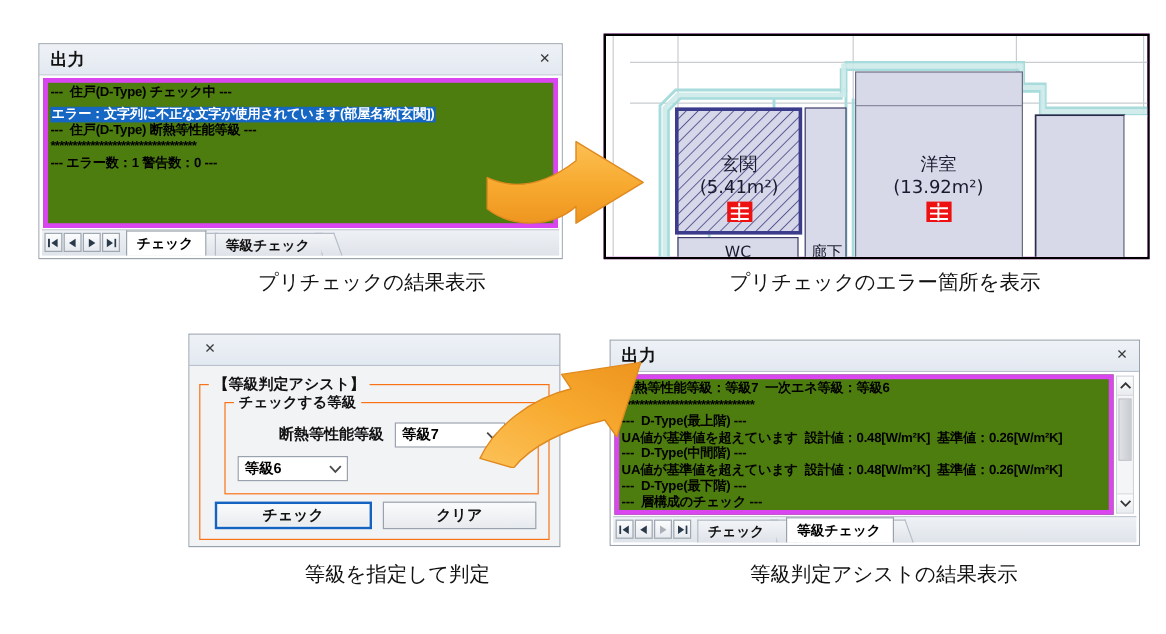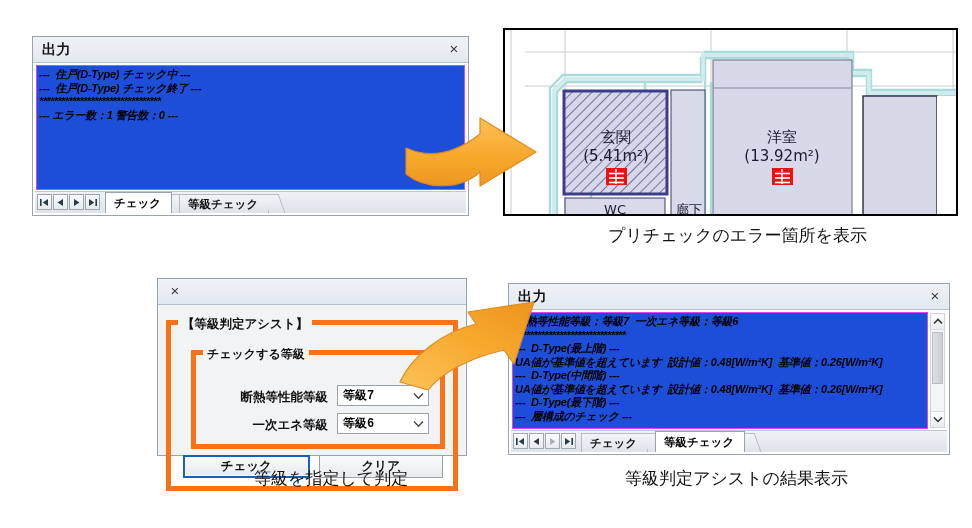--- a/index.html
+++ b/index.html
@@ -40,26 +40,25 @@
   .win-body{
     position:absolute;left:0;right:0;top:26px;bottom:0;
     background:#fff;
     box-sizing:border-box;
     padding:3px 0 0 0;
   }
 
   
   .out-list{
     position:absolute;left:3px;right:3px;top:2px;bottom:25px;
-    background:#1d4ed8;
-    border:1px solid #d946ef;
+    background:#4d7c0f;
+    border:4px solid #d946ef;
     box-sizing:border-box;
     overflow:hidden;
     padding:2px 0 0 2px;
-    font-style:italic;
   }
   .out-line{
     font-family:"Liberation Sans","DejaVu Sans",sans-serif;
     font-size:11px;
     line-height:13.5px;
     color:#000;
     white-space:pre;
     font-weight:bold;
     letter-spacing:-0.2px;
   }
@@ -160,38 +159,37 @@
 
   
   .dlg-body{
     position:absolute;left:0;right:0;top:26px;bottom:0;
     background:#f2f3f5;
     box-sizing:border-box;
     padding:7px 8px 8px 8px;
   }
   .group{
     position:relative;
-    border:5px solid #f97316;
+    border:1px solid #f97316;
     margin-top:8px;
     padding:10px 8px 8px 10px;
     box-sizing:border-box;
   }
   .group > .legend{
     position:absolute;top:-9px;left:7px;
     background:#f2f3f5;
     padding:0 4px;
     font-size:12.5px;font-weight:bold;color:#111;
     white-space:nowrap;
   }
   .group.inner{margin-top:12px;margin-left:10px;}
   .group.inner > .legend{font-weight:bold;font-size:12px;}
   .frow{
-    display:flex;align-items:flex-end;
+    display:flex;align-items:center;
     margin:4px 0 7px 0;
-    font-family:Liberation Mono, monospace;
   }
   .frow .flabel{
     font-size:12.5px;font-weight:bold;color:#111;
     width:122px;text-align:right;padding-right:9px;
     white-space:nowrap;
   }
   .combo{
     width:92px;height:21px;
     border:1px solid #9aa3ad;
     background:#fff;
@@ -230,21 +228,22 @@
 <div class="stage">
 
   <div class="win" style="left:32px;top:36px;width:437px;height:180px;">
     <div class="win-title">
       <span class="t">出力</span>
       <span class="x">×</span>
     </div>
     <div class="win-body">
       <div class="out-list">
         <div class="out-line">---  住戸(D-Type) チェック中 ---</div>
-        <div class="out-line">---  住戸(D-Type) チェック終了 ---</div>
+        <div><span class="out-line sel">エラー：文字列に不正な文字が使用されています(部屋名称[玄関])</span></div>
+        <div class="out-line">---  住戸(D-Type) 断熱等性能等級 ---</div>
         <div class="out-line stars">*********************************</div>
         <div class="out-line">--- エラー数：1 警告数：0 ---</div>
       </div>
 
       <div class="tabstrip">
         <div class="navbtns">
           <div class="navbtn">
             <svg width="9" height="9" viewBox="0 0 9 9">
                 <rect x="0" y="1" width="1.6" height="7" fill="#2b3a4a"></rect>
                 <polygon points="8,1 8,8 2.8,4.5" fill="#2b3a4a"></polygon>
@@ -358,47 +357,47 @@
     <defs>
       <linearGradient id="ag1" x1="0" y1="0" x2="0" y2="1">
         <stop offset="0%" stop-color="#FCC055"></stop>
         <stop offset="55%" stop-color="#F7A92E"></stop>
         <stop offset="100%" stop-color="#EE9620"></stop>
       </linearGradient>
     </defs>
     <path d="M2,62 C22,78 56,78 76,60 L76,74 L132,40 L76,6 L76,22 C48,44 24,46 2,36 Z" fill="url(#ag1)" stroke="#E08A1E" stroke-width="1.2" stroke-linejoin="round"></path>
   </svg>
 
+  <div class="caption" style="left:215px;top:224px;">プリチェックの結果表示</div>
   <div class="caption" style="left:608px;top:224px;text-align:center;">プリチェックのエラー箇所を表示</div>
 
   <div class="win" style="left:157px;top:278px;width:310px;height:178px;">
     <div class="win-title">
       <span class="x">×</span>
     </div>
     <div class="dlg-body">
       <div class="group">
         <span class="legend">【等級判定アシスト】</span>
 
-        <div class="group inner" style="margin-top:15px;padding-top:26px;">
+        <div class="group inner" style="margin-top:4px;padding-top:12px;">
           <span class="legend">チェックする等級</span>
 
           <div class="frow">
             <span class="flabel">断熱等性能等級</span>
             <div class="combo">
               <span class="cv">等級7</span>
               <span class="carrow">
                 <svg width="11" height="8" viewBox="0 0 11 8">
                     <path d="M1,1.5 L5.5,6.2 L10,1.5" fill="none" stroke="#4a4a4a" stroke-width="1.5"></path>
                   </svg>
               </span>
             </div>
           </div>
 
           <div class="frow" style="margin-bottom:2px;">
-            <span class="flabel">一次エネ等級</span>
             <div class="combo">
               <span class="cv">等級6</span>
               <span class="carrow">
                 <svg width="11" height="8" viewBox="0 0 11 8">
                     <path d="M1,1.5 L5.5,6.2 L10,1.5" fill="none" stroke="#4a4a4a" stroke-width="1.5"></path>
                   </svg>
               </span>
             </div>
           </div>
         </div>

